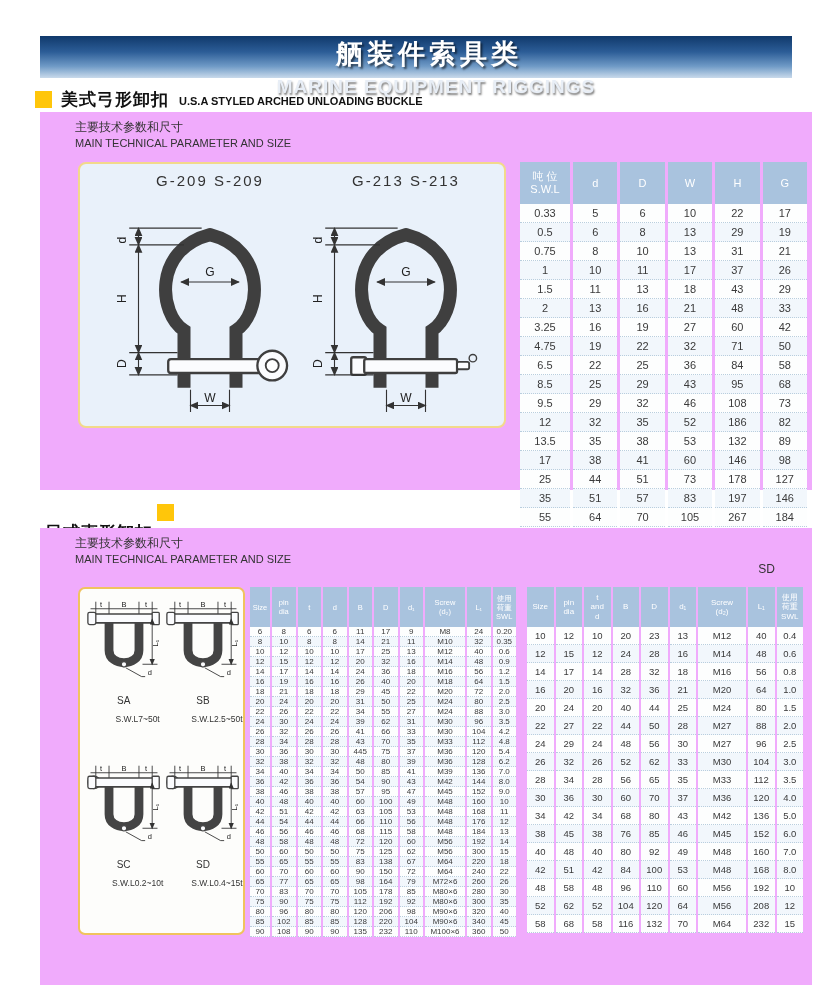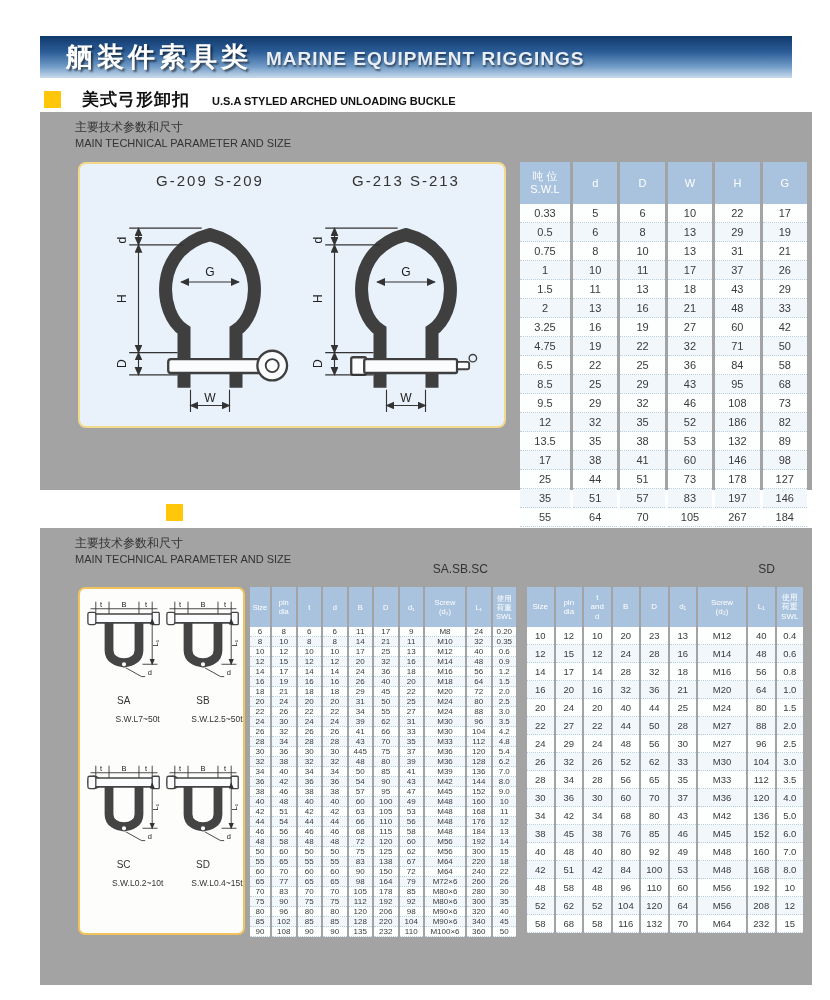--- a/index.html
+++ b/index.html
@@ -3,36 +3,36 @@
 <meta charset="utf-8">
 <style>
   * { box-sizing: border-box; margin: 0; padding: 0; }
   html,body { width:830px; height:1000px; background:#ffffff;
     font-family:"Liberation Sans","DejaVu Sans",sans-serif; }
   #page { position:relative; width:830px; height:1000px; overflow:hidden; background:#fff; }
 
   
   .banner { position:absolute; left:40px; top:36px; width:752px; height:42px;
     background:linear-gradient(180deg,#10396b 0%,#2c5d97 38%,#6f9ac6 72%,#c9daeb 100%);
-    display:flex; align-items:center; padding-left:26px; }
+    display:flex; align-items:center; padding-left:26px;flex-direction:column; }
   .banner .zh { color:#fff; font-size:27px; font-weight:bold; letter-spacing:4px;
     text-shadow:2px 2px 2px rgba(0,0,0,.55); }
   .banner .en { color:#e8eef6; font-size:19px; font-weight:bold; letter-spacing:1px;
     margin-left:14px; text-shadow:1px 2px 2px rgba(0,0,0,.5); padding-top:4px; }
 
   
-  .sec-head { position:absolute; left:44px; display:flex; align-items:baseline;gap:12px; }
+  .sec-head { position:absolute; left:35px; display:flex; align-items:baseline; }
   .sec-head .bullet { width:17px; height:17px; background:#ffc60a; align-self:center; margin-right:9px; }
   .sec-head .zh { font-size:17px; font-weight:bold; color:#111; letter-spacing:1px; }
   .sec-head .en { font-size:11px; font-weight:bold; color:#111; margin-left:10px; }
   #sec1-head { top:88px; }
   #sec2-head { top:504px;flex-direction:column; }
 
   
-  .panel { position:absolute; left:40px; width:772px; background:#a3a3a3; }
+  .panel { position:absolute; left:40px; width:772px; background:#f0abfc; }
   #panel1 { top:112px; height:378px; }
   #panel2 { top:528px; height:457px; }
   .param { position:absolute; left:35px; top:7px; color:#333; }
   .param .zh { font-size:12px; line-height:17px; }
   .param .en { font-size:11px; line-height:15px; }
 
   
   .diagbox1 { position:absolute; left:38px; top:50px; width:428px; height:266px;
     background:#e9f1fa; border:2px solid #f2d98b; border-radius:8px;
     display:flex; justify-content:flex-end; padding-top:8px; }
@@ -331,21 +331,20 @@
     <span class="zh">日式直形卸扣</span>
     <span class="en">JAPAN STYLED STRAIGHT UNLOADING BUCKLE</span>
   </div>
 
   <div class="panel" id="panel2">
     <div class="param">
       <div class="zh">主要技术参数和尺寸</div>
       <div class="en">MAIN TECHNICAL PARAMETER AND SIZE</div>
     </div>
 
-    <div class="cap" id="cap-sasbsc">SA.SB.SC</div>
     <div class="cap" id="cap-sd">SD</div>
 
     <div class="diagbox2">
       <div class="u-cell">
         <div id="u0"><svg width="74" height="90" viewBox="0 0 84 102">
               <defs>
                 <marker id="uh-c" markerWidth="8" markerHeight="7" refX="6" refY="3" orient="auto-start-reverse">
                   <path d="M0,0 L7,3 L0,6 z" fill="#333"></path>
                 </marker>
               </defs>

